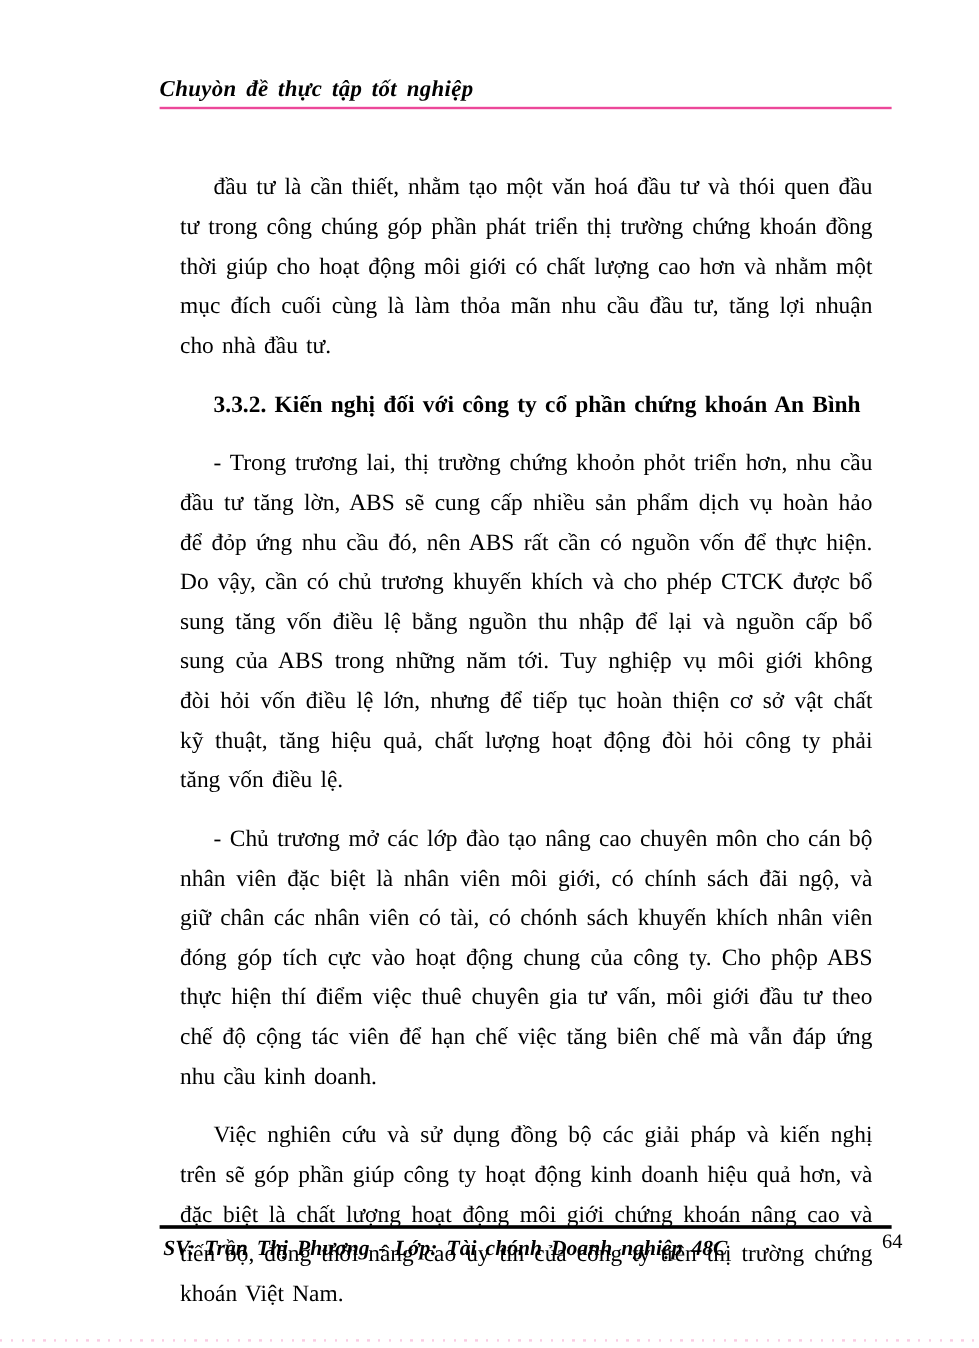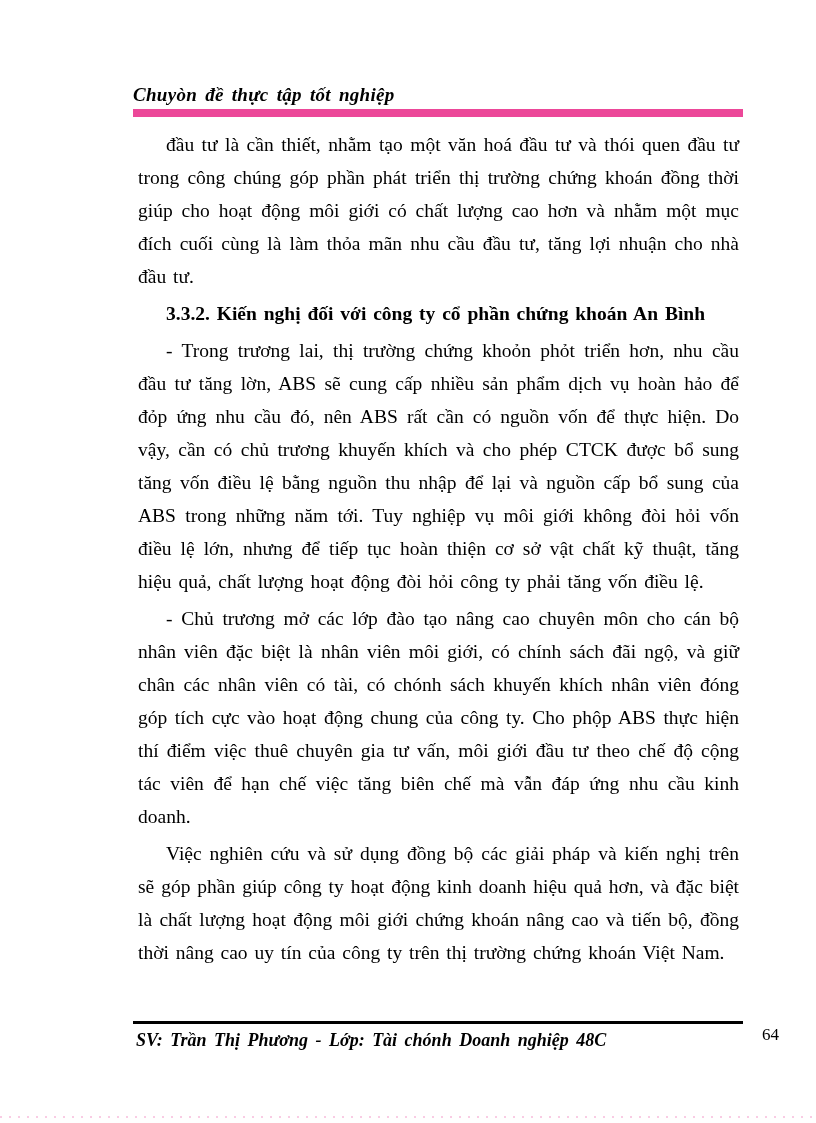--- a/index.html
+++ b/index.html
@@ -11,24 +11,24 @@
     width: 816px;
     height: 1123px;
     background: #ffffff;
     color: #000000;
     overflow: hidden;
   }
 
   
   .page-header {
     position: absolute;
-    top: 84px;
+    top: 64px;
     left: 133px;
     width: 610px;
-    border-bottom: 8px solid #ec4899;
+    border-bottom: 2px solid #ec4899;
     padding-bottom: 3px;
   }
   .header-title {
     font-size: 19px;
     font-weight: bold;
     font-style: italic;
     letter-spacing: 0.3px;
     word-spacing: 3px;
   }
 
@@ -36,21 +36,21 @@
   .document-body {
     position: absolute;
     top: 124px;
     left: 134px;
     width: 609px;
     font-size: 19.5px;
     line-height: 33px;
     text-align: justify;
   }
   .document-body p {
-    margin: 4px;
+    margin: 16px;
     text-indent: 28px;
     word-spacing: 2px;
   }
   .document-body p.heading {
     font-weight: bold;
   }
 
   
   .footer-rule {
     position: absolute;
@@ -69,21 +69,20 @@
     font-style: italic;
     word-spacing: 3px;
   }
   .page-number {
     position: absolute;
     top: 1025px;
     left: 735px;
     width: 26px;
     font-size: 17px;
     text-align: left;
-    margin-left: 27px;
   }
 
   
   .page-break-dots {
     position: absolute;
     top: 1116px;
     left: 0;
     width: 816px;
     height: 2px;
   }

